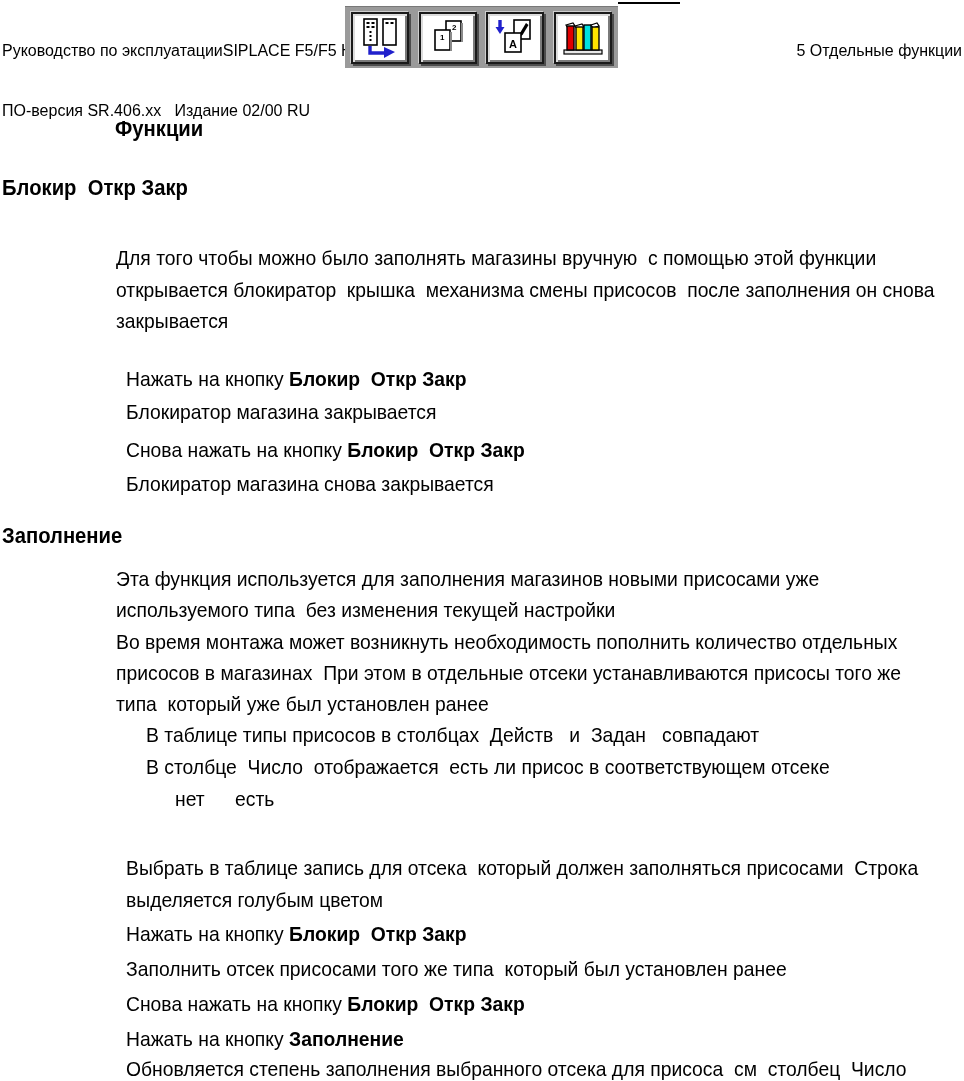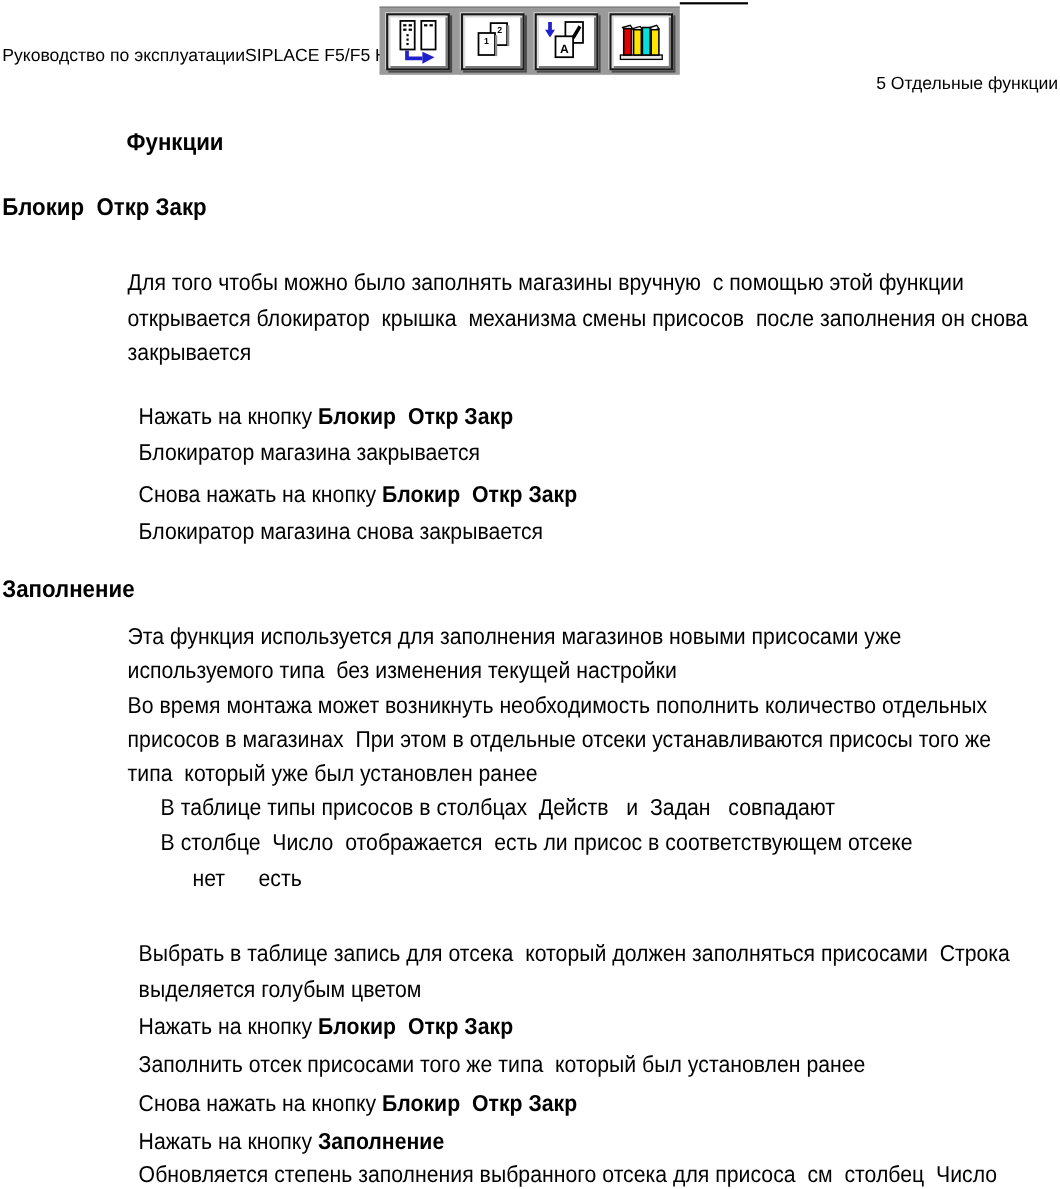--- a/index.html
+++ b/index.html
@@ -1,21 +1,21 @@
 <!DOCTYPE html>
 <html><head>
 <meta charset="utf-8">
 <style>
   html,body{margin:0;padding:0;background:#fff;}
   .page{position:relative;width:964px;height:1081px;background:#fff;overflow:hidden;
         font-family:"Liberation Sans",sans-serif;color:#000;}
   
   .hdr{position:absolute;font-size:16px;line-height:20px;white-space:pre;}
   .hdr-left{left:2px;top:1px;text-align:left;}
-  .hdr-right{right:2px;top:1px;text-align:center;margin-top:26px;}
+  .hdr-right{right:2px;top:1px;text-align:center;}
   
   .toolbar{position:absolute;left:345px;top:6px;width:273px;height:62px;background:#9a9a9a;
            box-sizing:border-box;display:flex;align-items:center;justify-content:space-between;
            padding:0 6px;border-top:1px solid #787878;}
   .tb-btn{width:58px;height:52px;box-sizing:border-box;background:#fff;border:2px solid #1a1a1a;
           box-shadow:inset 2px 2px 0 #dcdcdc,inset -2px -2px 0 #7a7a7a,-1px -1px 0 #cfcfcf,2px 2px 0 #4c4c4c;
           display:flex;align-items:center;justify-content:center;padding:0;cursor:pointer;}
   .tb-btn svg{display:block;}
   .edge-line{position:absolute;left:618px;top:2px;width:62px;height:2px;background:#000;}
   
@@ -25,20 +25,21 @@
      transform:scaleX(0.92);transform-origin:0 0;}
   .b{font-weight:bold;}
 </style>
 </head>
 <body>
 
 <div class="page">
 
   <div class="hdr hdr-left">
     <div>Руководство по эксплуатацииSIPLACE F5/F5 HM</div>
+    <div>ПО-версия SR.406.xx   Издание 02/00 RU</div>
   </div>
   <div class="hdr hdr-right">
     <div>5 Отдельные функции</div>
   </div>
   <div class="edge-line"></div>
 
   <div class="toolbar">
 
     <button class="tb-btn">
       <span>

